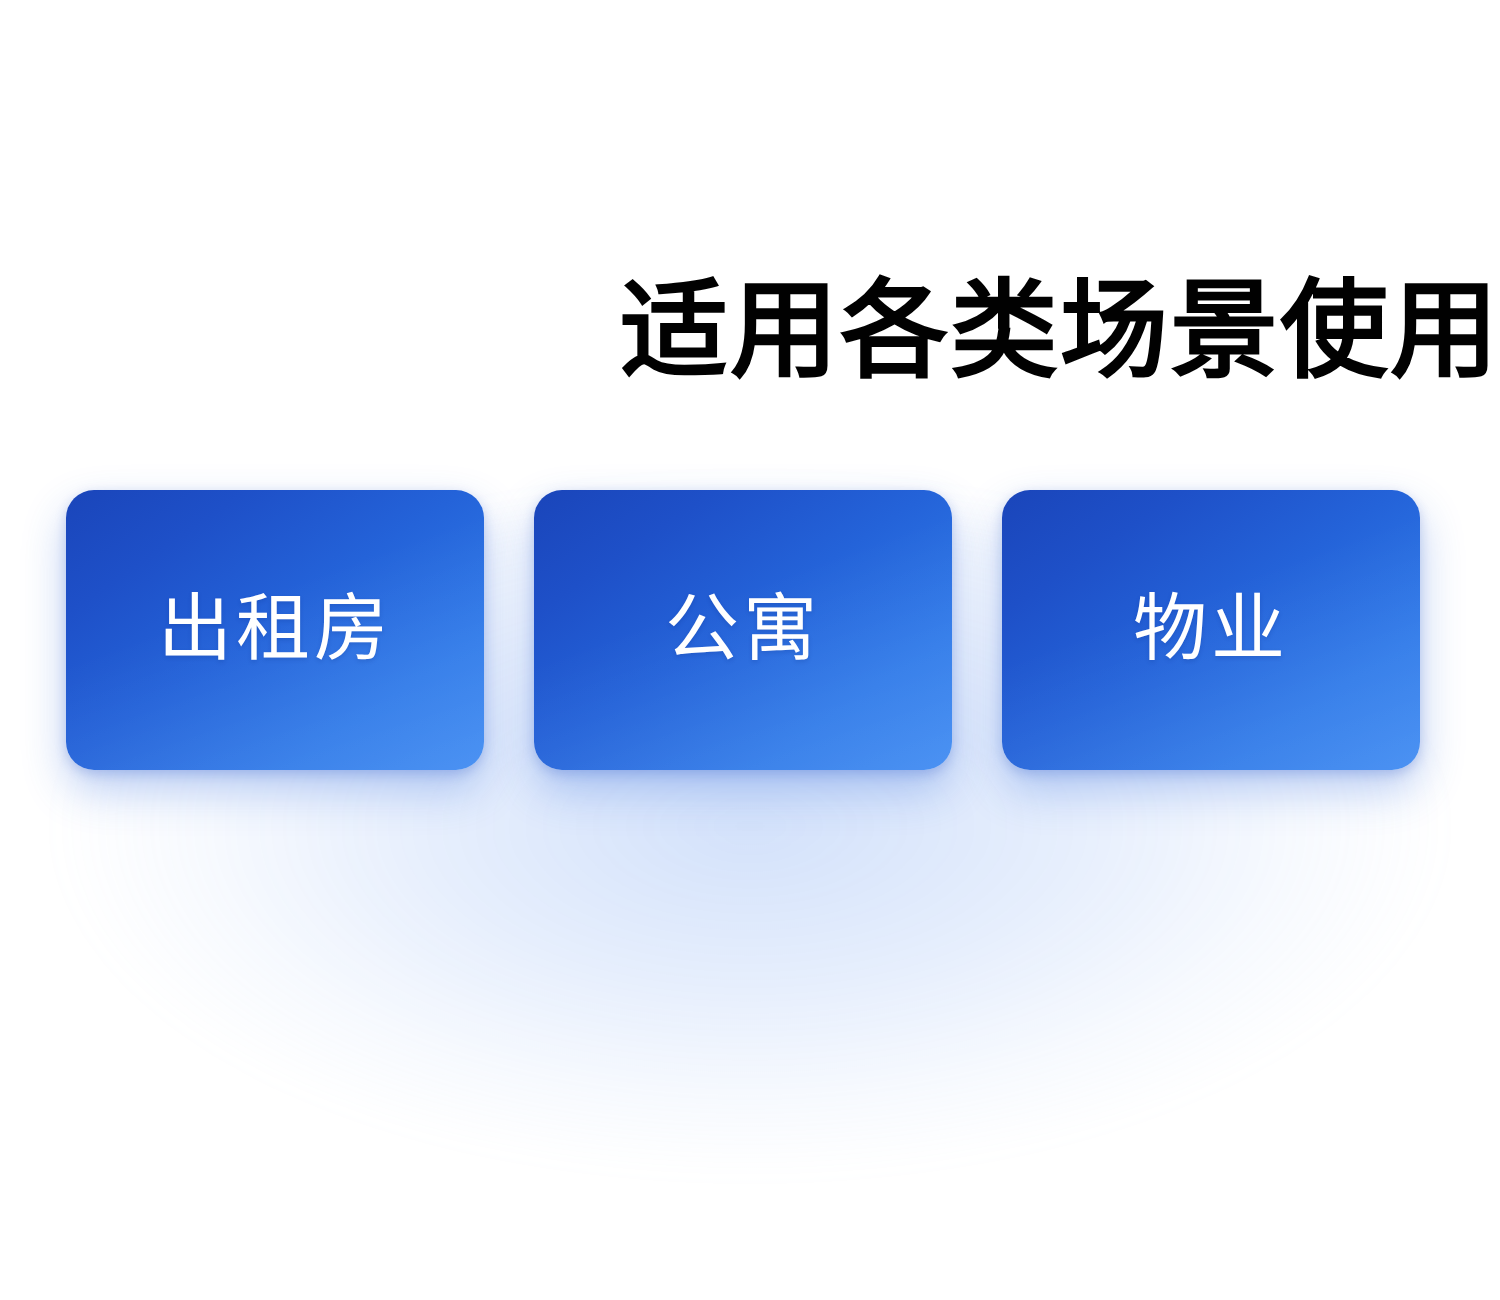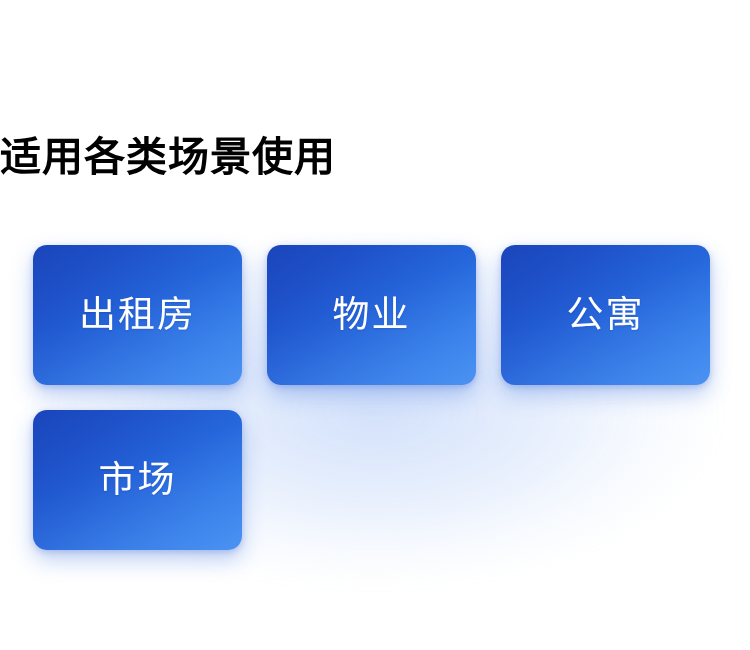--- a/index.html
+++ b/index.html
@@ -39,22 +39,22 @@
         rgba(255,255,255,0) 80%);
     filter: blur(6px);
     pointer-events: none;
   }
 
   .page-title {
     position: absolute;
     left: 0;
     top: 96px;
     width: 750px;
-    text-align: left;
-    font-size: 41px;
+    text-align: right;
+    font-size: 54px;
     line-height: 68px;
     font-weight: 700;
     letter-spacing: 1px;
     color: #010101;
     white-space: nowrap;
   }
 
   .card-grid {
     position: absolute;
     left: 33px;
@@ -119,27 +119,24 @@
 
   <h1 class="page-title">适用各类场景使用</h1>
 
   <div class="card-grid">
 
     <div class="scene-card">
       <span class="scene-card-label">出租房</span>
     </div>
 
     <div class="scene-card">
-      <span class="scene-card-label">物业</span>
+      <span class="scene-card-label">公寓</span>
     </div>
 
     <div class="scene-card">
-      <span class="scene-card-label">公寓</span>
+      <span class="scene-card-label">物业</span>
     </div>
 
 
 
-    <div class="scene-card">
-      <span class="scene-card-label">市场</span>
-    </div>
 
   </div>
 </div>
 
 </body></html>

